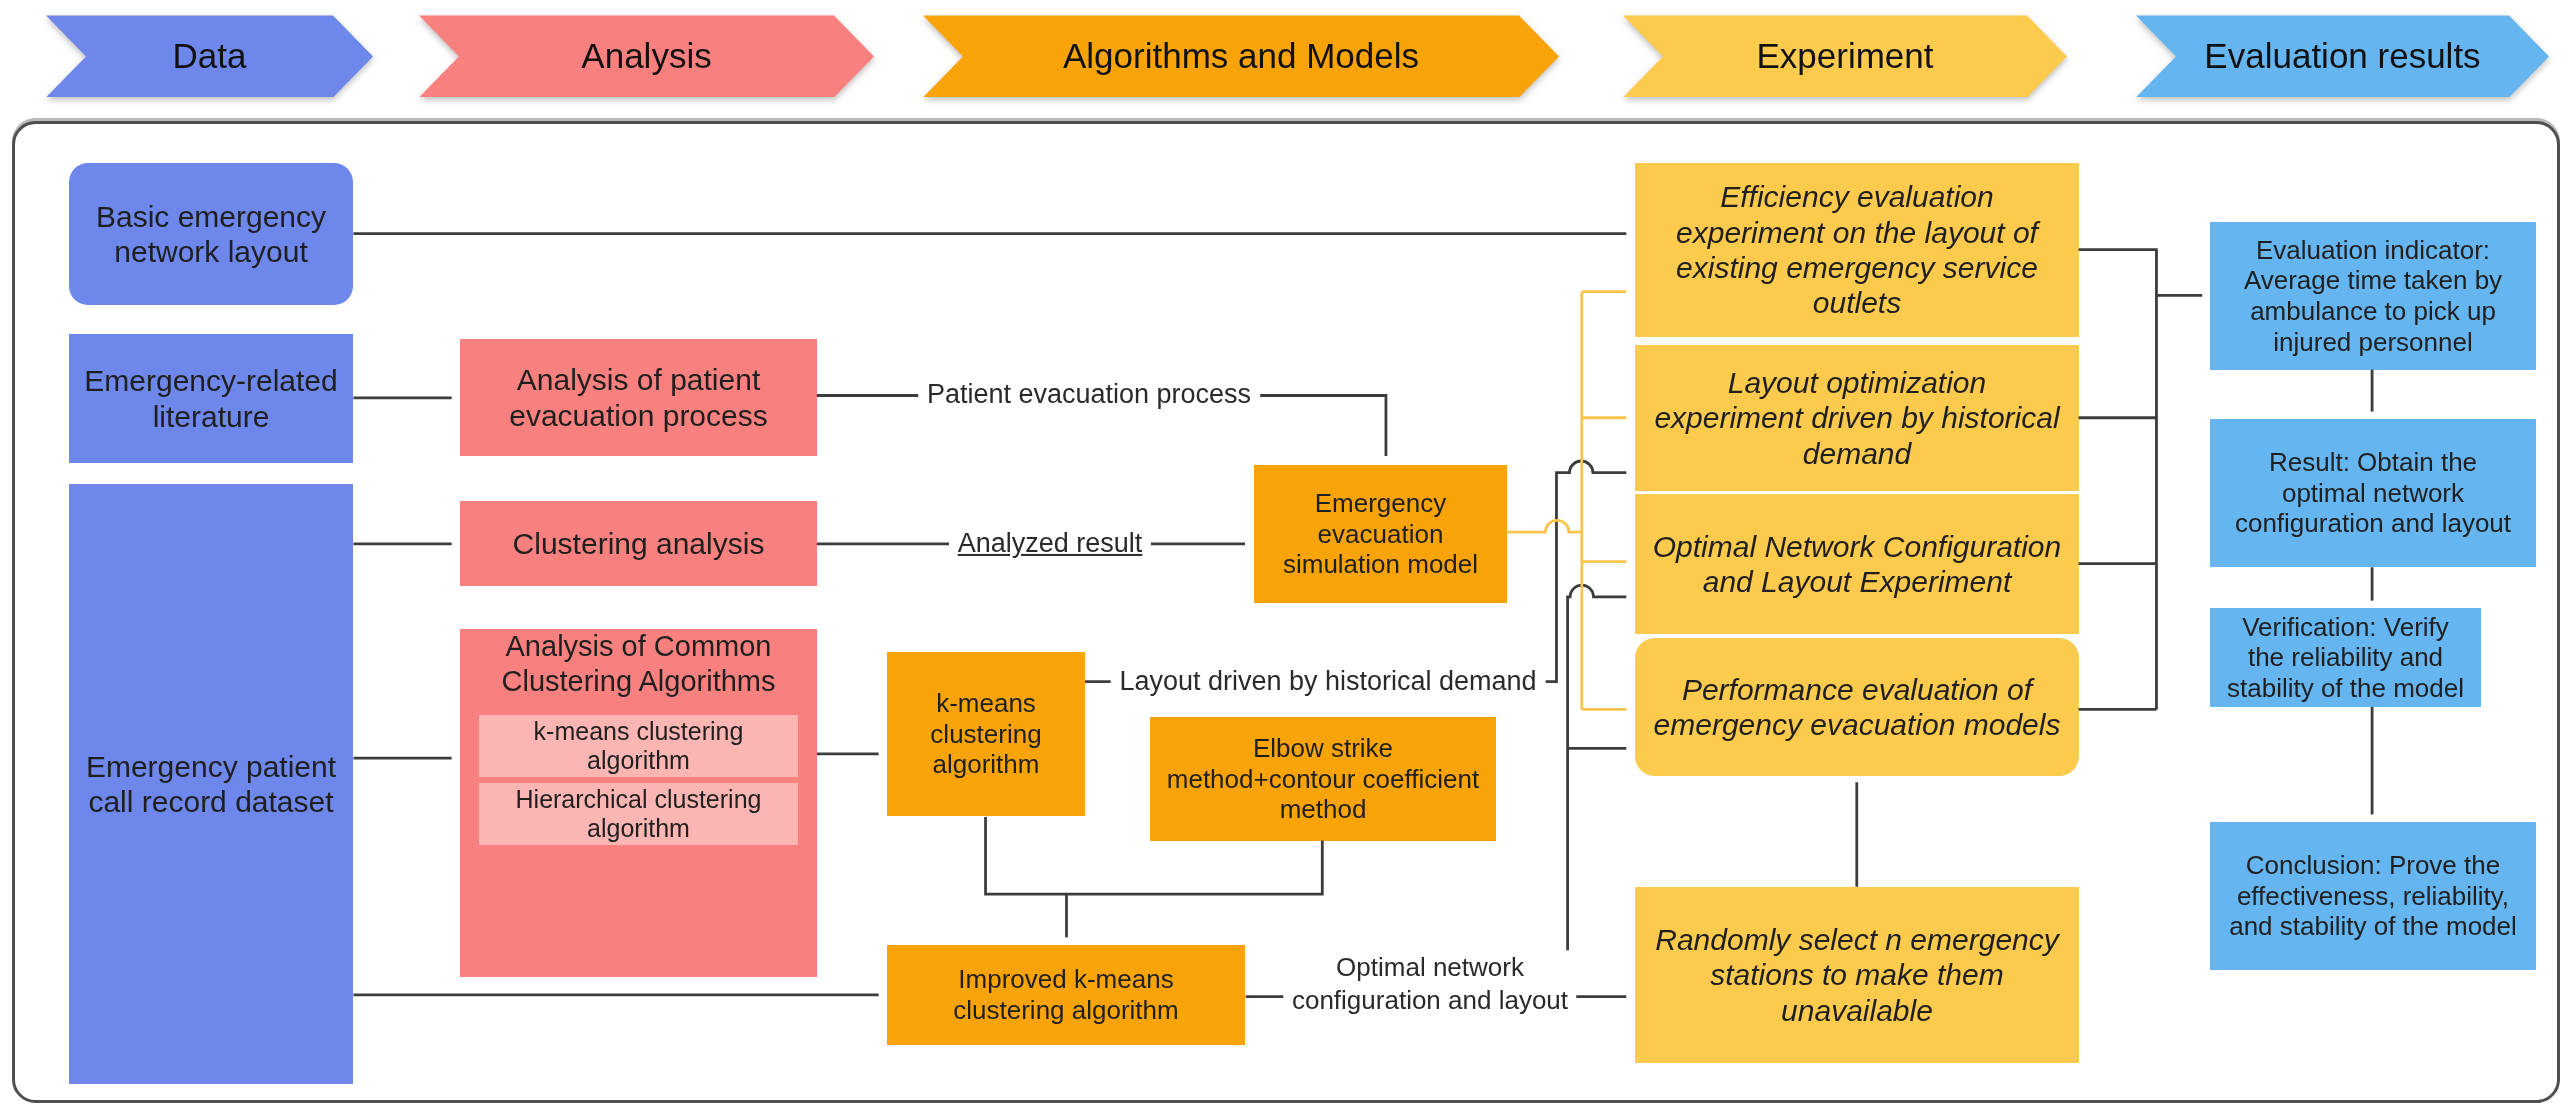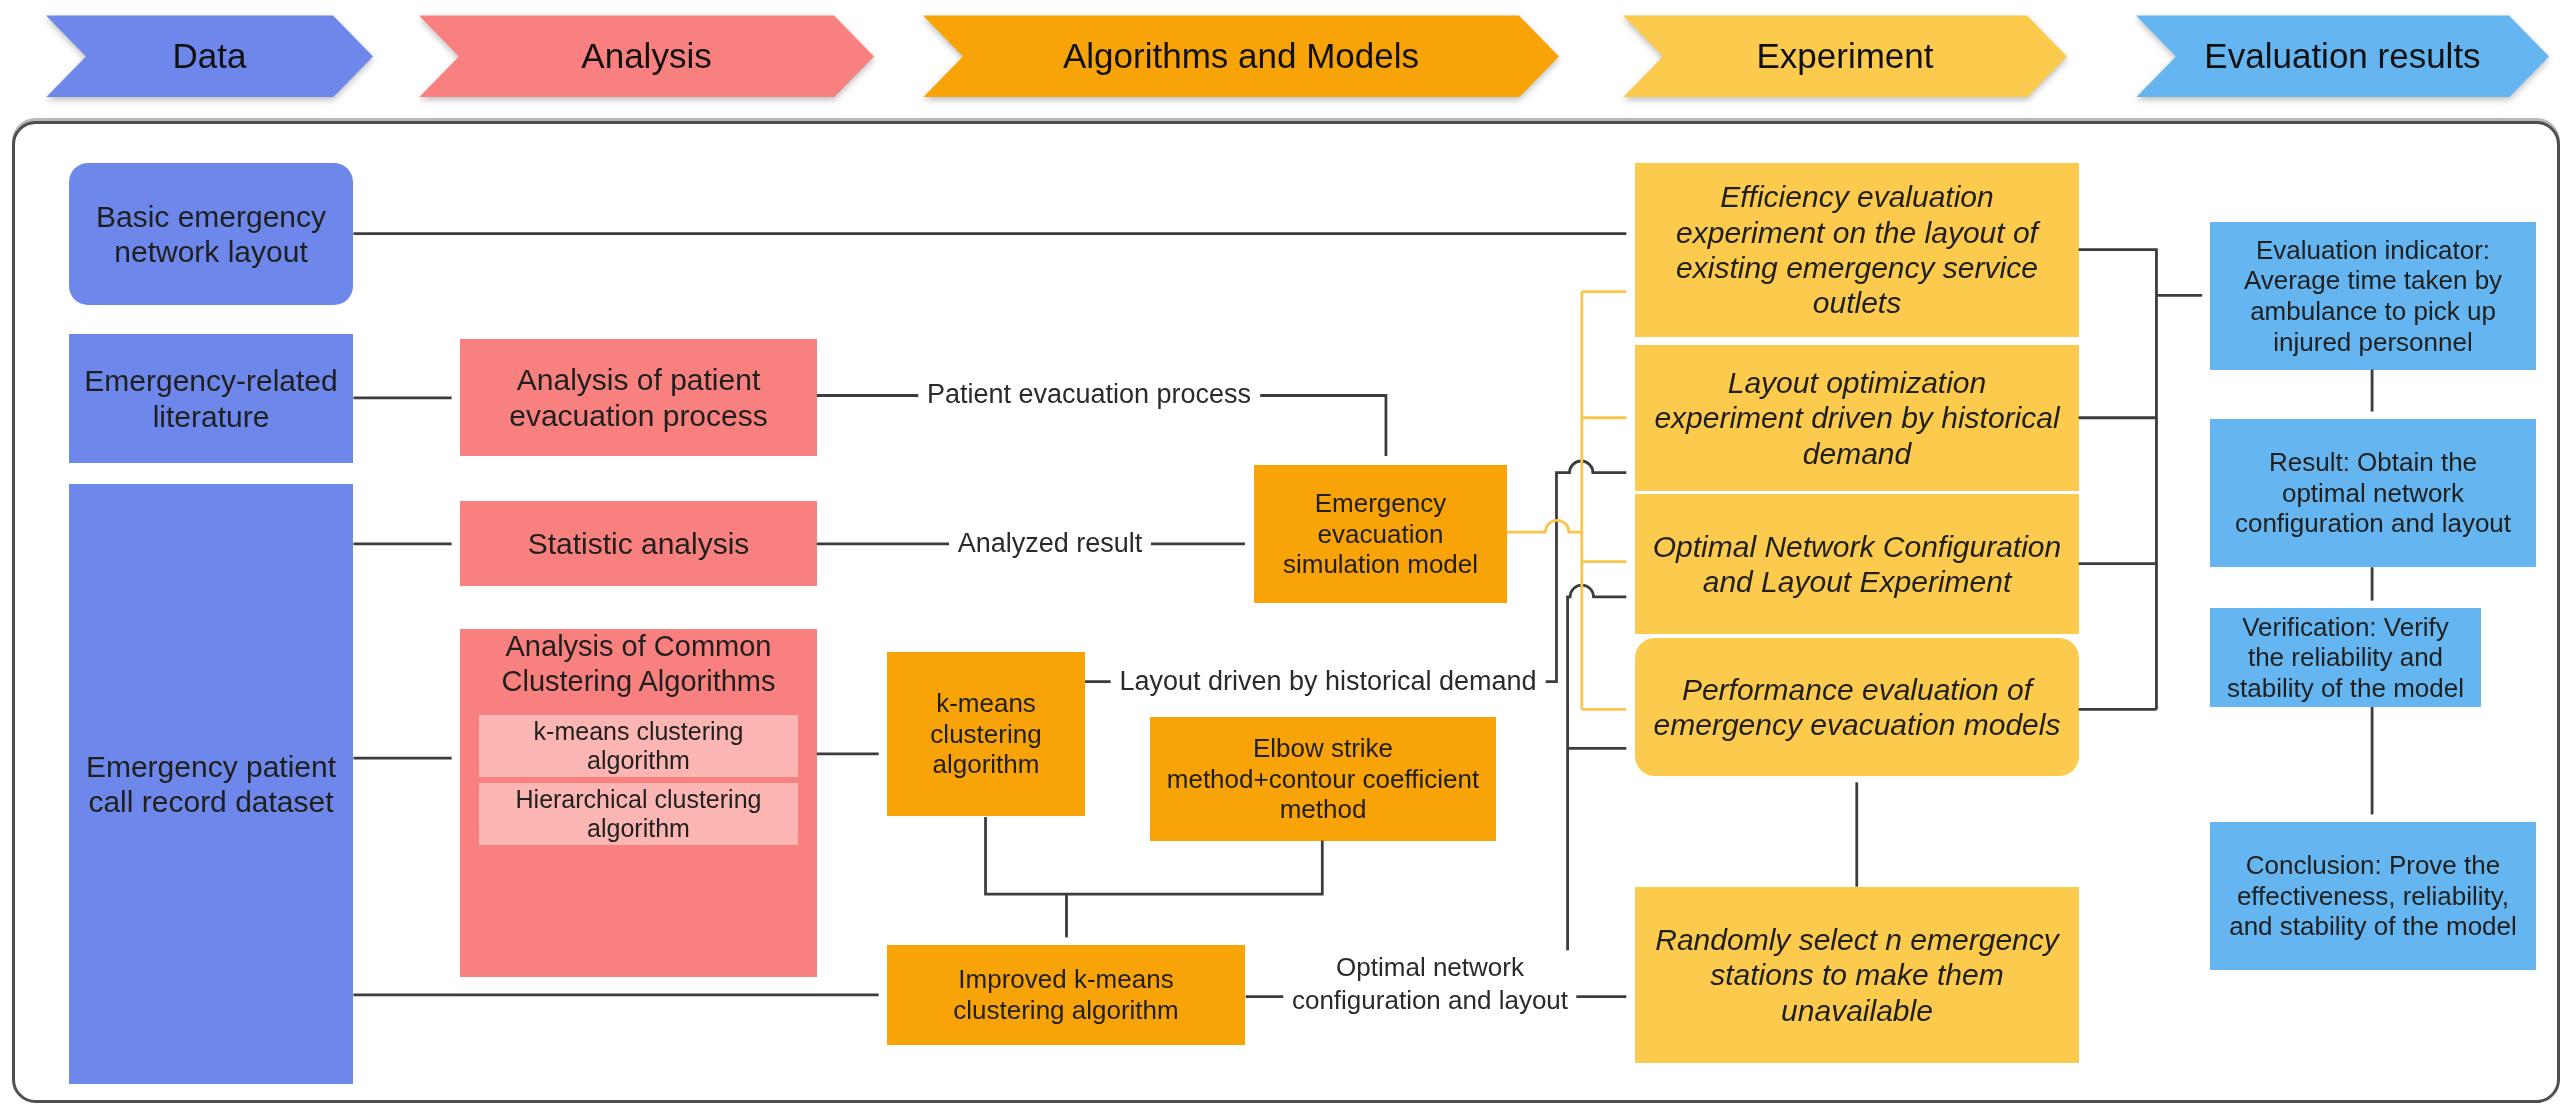--- a/index.html
+++ b/index.html
@@ -61,21 +61,21 @@
   <div class="stage" style="background:var(--stage-evaluation);">Evaluation results</div>
 </div>
 
 <div class="panel"></div>
 
 <div class="box blue" style="left:69px;top:163px;width:284px;height:142px;border-radius:19px;">Basic emergency network layout</div>
 <div class="box blue" style="left:69px;top:334px;width:284px;height:129px;">Emergency-related literature</div>
 <div class="box blue" style="left:69px;top:484px;width:284px;height:600px;">Emergency patient call record dataset</div>
 
 <div class="box salmon" style="left:460px;top:339px;width:357px;height:117px;">Analysis of patient evacuation process</div>
-<div class="box salmon" style="left:460px;top:501px;width:357px;height:85px;">Statistic analysis</div>
+<div class="box salmon" style="left:460px;top:501px;width:357px;height:85px;">Clustering analysis</div>
 <div class="box salmon" style="left:460px;top:629px;width:357px;height:348px;padding-top:0;justify-content:flex-start;">
   <div class="cluster-title">Analysis of Common Clustering Algorithms</div>
   <div class="cluster-rows">
     <div class="cluster-row">k-means clustering algorithm</div>
     <div class="cluster-row">Hierarchical clustering algorithm</div>
   </div>
 </div>
 
 <div class="box orange" style="left:1254px;top:465px;width:253px;height:138px;">Emergency evacuation simulation model</div>
 <div class="box orange" style="left:887px;top:652px;width:198px;height:164px;">k-means clustering algorithm</div>
@@ -136,19 +136,19 @@
   <path class="wire-black" d="M3364,912 H3490"></path>
   <path class="wire-black" d="M3364,1148 H3490"></path>
   <path class="wire-black" d="M3490,478 H3564" marker-end="url(#arrB)"></path>
 
   <path class="wire-black" d="M3839,598 V666" marker-end="url(#arrB)"></path>
   <path class="wire-black" d="M3839,918 V972" marker-end="url(#arrB)"></path>
   <path class="wire-black" d="M3839,1144 V1318" marker-end="url(#arrB)"></path>
 </svg>
 
 <div class="edge-label" style="left:1089px;top:395px;">Patient evacuation process</div>
-<div class="edge-label" style="left:1050px;top:544px;">Analyzed result</div>
+<div class="edge-label" style="left:1050px;top:544px;text-decoration:underline;">Analyzed result</div>
 <div class="edge-label" style="left:1328px;top:682px;">Layout driven by historical demand</div>
 <div class="edge-label" style="left:1430px;top:984px;font-size:26px;">
   <span style="display:block;">Optimal network</span>
   <span style="display:block;">configuration and layout</span>
 </div>
 
 
 </body></html>

